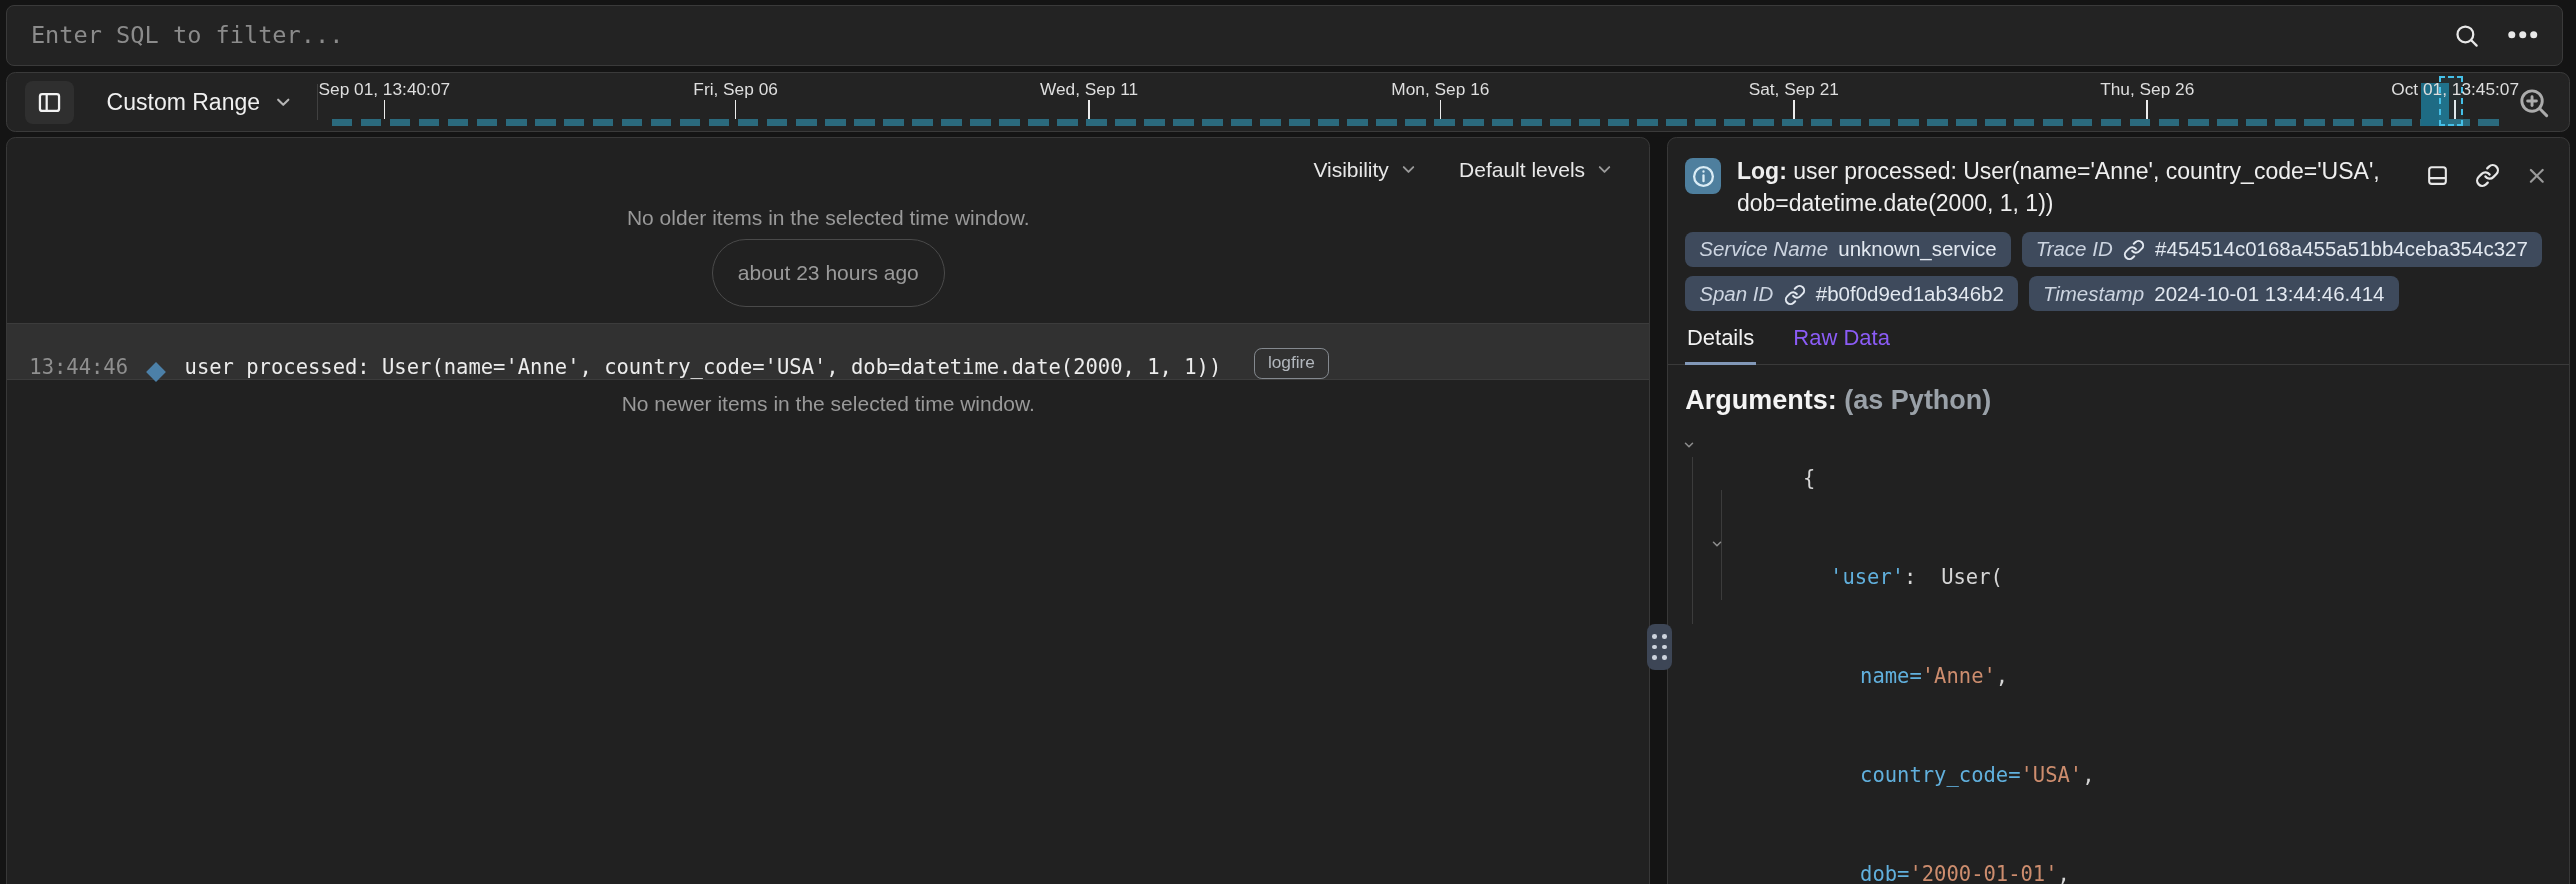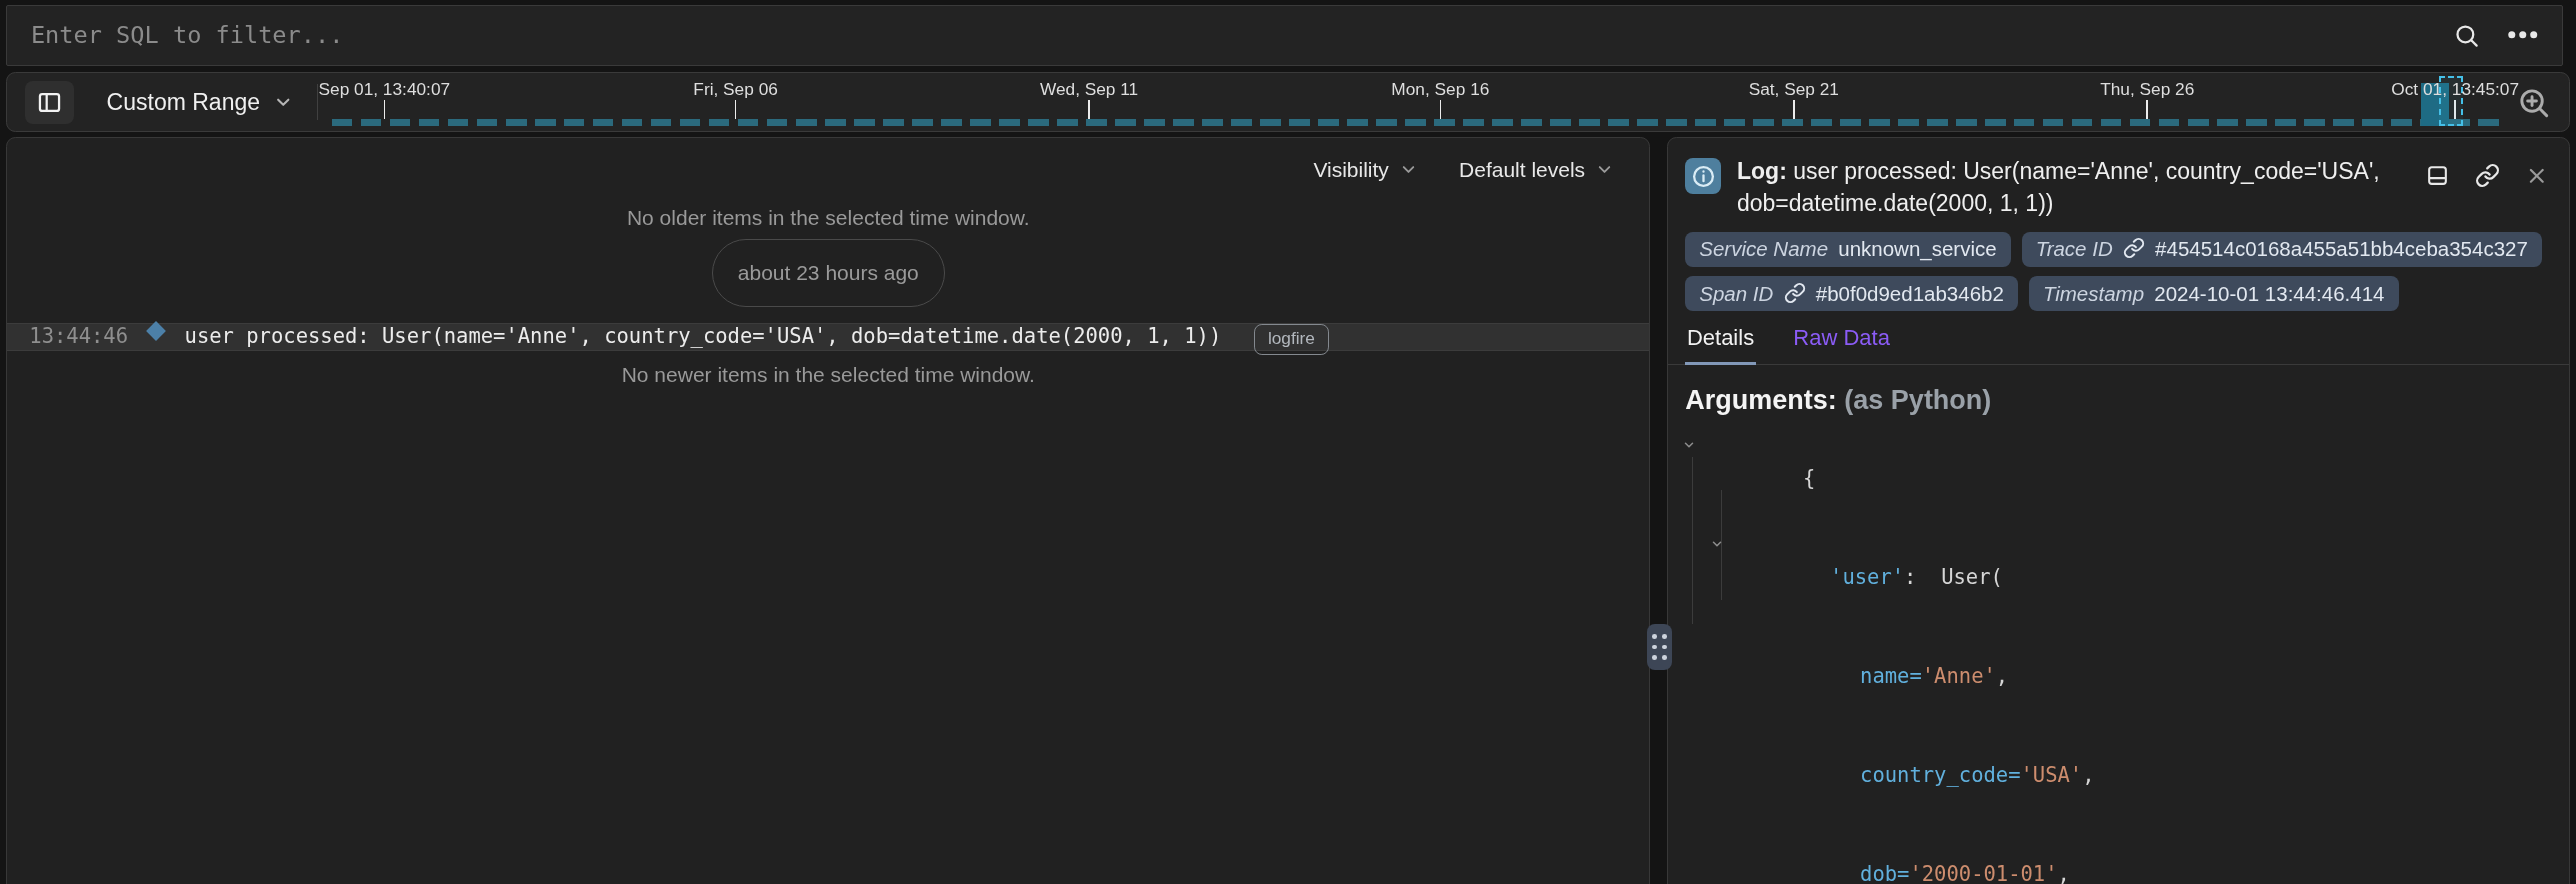--- a/index.html
+++ b/index.html
@@ -7,21 +7,21 @@
   body {
     background:#141414;
     font-family:"Liberation Sans", sans-serif;
     color:#e6e6e6;
     position:relative;
   }
 
   
   .filter-bar{
     position:absolute; left:6.3px; top:4.7px; right:13px; height:61px;
-    background:#232323; border:1.6px solid #3a3a3a; border-radius:2px;
+    background:#232323; border:1.6px solid #3a3a3a; border-radius:8px;
     display:flex; align-items:center; padding:0 23.6px;
   }
   .filter-input{
     flex:1; background:transparent; border:none; outline:none;
     font-family:"DejaVu Sans Mono", monospace; font-size:23.6px; color:#e8e8e8;
   }
   .filter-input::placeholder{ color:#8b8b8b; }
   .filter-icons{ display:flex; align-items:center; gap:27px; }
   .icon-btn{ display:flex; align-items:center; justify-content:center; cursor:pointer; background:none; border:none; }
 
@@ -72,23 +72,23 @@
     display:flex; align-items:center; gap:10.2px; font-size:21px; color:#e8e8e8;
     background:none; border:none; cursor:pointer;
   }
   .centered-note{ text-align:center; color:#999999; font-size:21px; margin-top:4.7px; }
   .ago-wrap{ display:flex; justify-content:center; margin-top:9.4px; }
   .ago-badge{
     padding:21px 25px; border:1.6px solid #4a4a4a; border-radius:786px;
     color:#9a9a9a; font-size:21px; background:none; cursor:pointer;
   }
   .log-row{
-    margin-top:15.7px; height:28px; background:#313131;
+    margin-top:15.7px; height:57px; background:#313131;
     border-top:0.8px solid #3c3c3c; border-bottom:0.8px solid #3c3c3c;
-    display:flex; align-items:flex-start; padding:0 22px; cursor:pointer;
+    display:flex; align-items:flex-end; padding:0 22px; cursor:pointer;
   }
   .log-time{ font-family:"DejaVu Sans Mono", monospace; font-size:20.5px; color:#8f8f8f; }
   .log-diamond{ width:14px; height:14px; background:#4c80a8; transform:rotate(45deg); margin:0 22px 0 20.5px; flex:none; }
   .log-msg{ font-family:"DejaVu Sans Mono", monospace; font-size:20.5px; color:#ececec; white-space:pre; }
   .log-tag{
     margin-left:33px; padding:3.1px 12.6px 4.7px; border:1.6px solid #84898f; border-radius:7.9px;
     color:#b2b7bd; font-size:17.3px;
   }
   .no-newer{ margin-top:12.6px; }
 
@@ -111,21 +111,21 @@
   .info-badge{
     flex:none; width:36px; height:36px; border-radius:7.9px; background:#4e7f9e;
     display:flex; align-items:center; justify-content:center; margin-top:3.1px;
   }
   .header-text{ flex:1; font-size:23px; line-height:32px; color:#efefef; max-width:709px; }
   .header-kind{ font-weight:bold; }
   .header-actions{ display:flex; gap:25px; margin-left:auto; padding-top:7.9px; }
 
   .badge-row{ display:flex; flex-wrap:wrap; gap:9.4px 11px; padding:7.9px 17.3px 4.7px; }
   .badge{
-    display:inline-flex; align-items:flex-start; gap:10.2px; background:#3e4a5c;
+    display:inline-flex; align-items:flex-end; gap:10.2px; background:#3e4a5c;
     border-radius:7.9px; padding:5.5px 14px; font-size:20.5px; color:#e2e8f0; cursor:default;
   }
   .badge-label{ font-style:italic; color:#ccd4e0; }
   .badge .link-ic{ display:flex; }
 
   .tabs{ display:flex; gap:36px; padding:6.3px 17.3px 0; border-bottom:1.6px solid #3a3a3a; margin-top:3.1px; }
   .tab{
     font-size:22px; color:#8b5cf6; padding:0 1.6px 11px; background:none; border:none; cursor:pointer;
     border-bottom:3.1px solid transparent; margin-bottom:-1.6px;
   }

